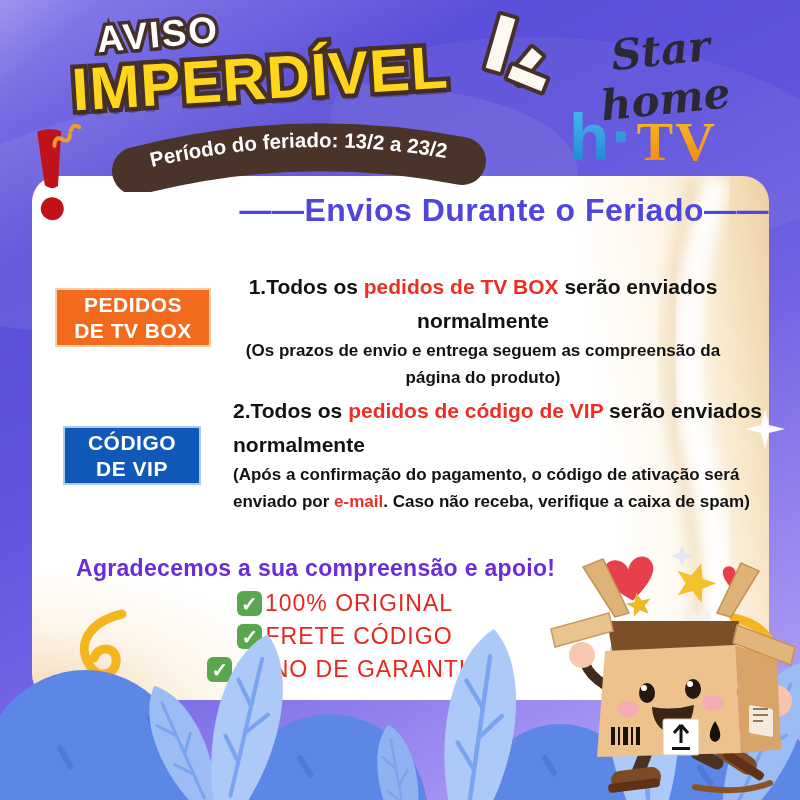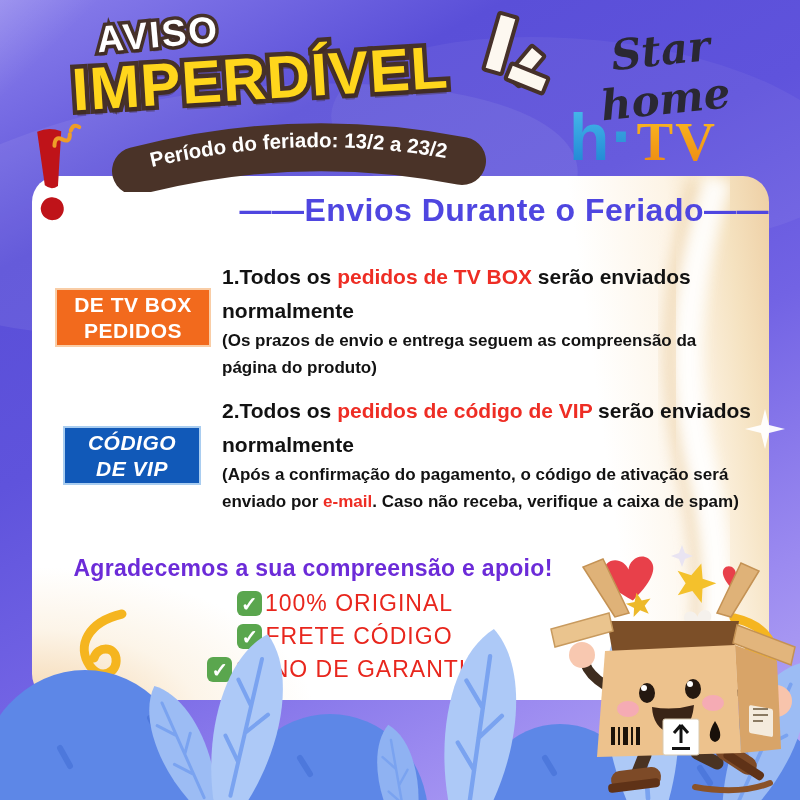--- a/index.html
+++ b/index.html
@@ -41,29 +41,29 @@
   .panel{position:absolute;left:32px;top:176px;width:737px;height:524px;border-radius:26px;z-index:2;
     background:
       radial-gradient(55% 42% at 0% 104%, rgba(243,206,158,.95) 0%, rgba(250,236,214,.55) 42%, rgba(255,255,255,0) 70%),
       linear-gradient(262deg,#eecfa4 0%,#f5e2c0 6%,#fdf4e6 13%,#ffffff 25%,#ffffff 100%);}
   .curl-svg{position:absolute;left:0;top:0;}
   .panel-title{position:absolute;left:0;top:16px;width:100%;text-align:right;
     font-size:32px;font-weight:bold;color:#4f46e0;letter-spacing:0.5px;}
   .badge{position:absolute;color:#fff;font-weight:bold;text-align:center;font-size:21px;line-height:1.22;
     display:flex;flex-direction:column;justify-content:center;letter-spacing:0.5px;}
   .badge-tvbox{left:23px;top:112px;width:152px;height:55px;background:#f26a1d;border:2px solid #f9cda6;}
-  .badge-vip{left:31px;top:250px;width:134px;height:55px;background:#1159b8;border:2px solid #a9cdf0;font-style:italic;}
+  .badge-vip{left:31px;top:250px;width:134px;height:55px;background:#1159b8;border:2px solid #a9cdf0;}
   .sec-text{position:absolute;color:#121212;}
-  .sec1{left:190px;top:84px;width:522px;}
-  .sec2{left:190px;top:218px;width:530px;}
+  .sec1{left:190px;top:94px;width:522px;text-align:center;}
+  .sec2{left:201px;top:218px;width:530px;}
   .lead{font-size:21px;font-weight:bold;line-height:1.62;margin:0;}
   .note{font-size:17px;font-weight:bold;line-height:1.58;margin:0;}
   .red{color:#ee2d24;}
-  .thanks{position:absolute;left:0;top:379px;width:562px;text-align:center;
-    font-size:23px;font-weight:bold;color:#6c2bd8;letter-spacing:0.3px;}
+  .thanks{position:absolute;left:0;top:379px;width:562px;text-align:left;
+    font-size:23px;font-weight:bold;color:#6c2bd8;letter-spacing:0.3px;padding-left:44px;}
   .checklist{position:absolute;left:73px;top:411px;width:480px;display:flex;flex-direction:column;align-items:center;}
   .check-row{display:flex;align-items:center;height:33px;}
   .check-box{width:25px;height:25px;border-radius:6px;background:#5aa64e;color:#fff;display:flex;
     align-items:center;justify-content:center;font-size:20px;font-weight:bold;margin-right:3px;}
   .check-label{font-size:23px;font-weight:normal;color:#e8261d;letter-spacing:1px;}
 
   .ribbon-svg{position:absolute;z-index:3;}
   .leaves-svg{position:absolute;left:0;top:628px;z-index:4;}
   .mascot-svg{position:absolute;left:545px;top:513px;z-index:5;}
   .sparkle{position:absolute;left:744px;top:408px;z-index:6;}
@@ -115,22 +115,22 @@
             <feGaussianBlur stdDeviation="7"></feGaussianBlur>
           </filter>
         </defs>
       <path d="M664,6 C630,130 632,210 655,310 C670,380 672,445 660,520" stroke="#e9cb9d" stroke-width="16" fill="none" opacity="0.55" filter="url(#b1)"></path>
       <path d="M686,2 C650,120 648,200 672,300 C688,372 690,440 678,522" stroke="#ffffff" stroke-width="28" fill="none" opacity="0.9" filter="url(#b1)"></path>
     </svg>
 
     <div class="panel-title">——Envios Durante o Feriado——</div>
 
     <div class="badge badge-tvbox">
+      <span>PEDIDOS</span>
       <span>DE TV BOX</span>
-      <span>PEDIDOS</span>
     </div>
     <div class="sec-text sec1">
       <p class="lead"><span>1.Todos os </span><span class="red">pedidos de TV BOX</span><span> serão enviados normalmente</span></p>
       <p class="note">(Os prazos de envio e entrega seguem as compreensão da página do produto)</p>
     </div>
 
     <div class="badge badge-vip">
       <span>CÓDIGO</span>
       <span>DE VIP</span>
     </div>

